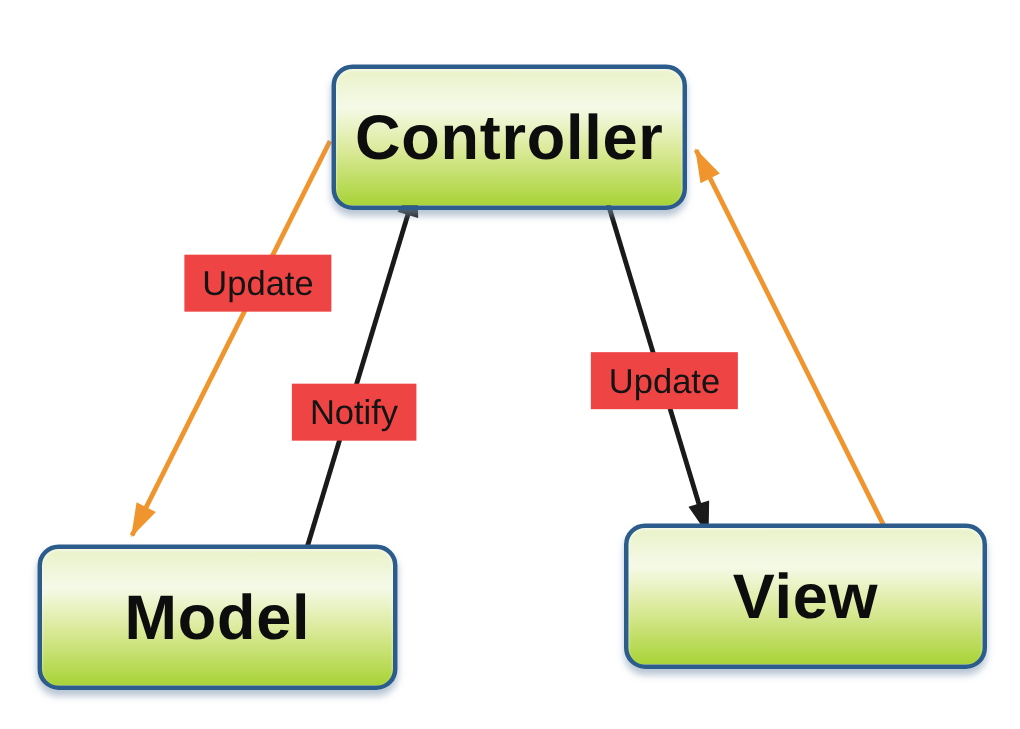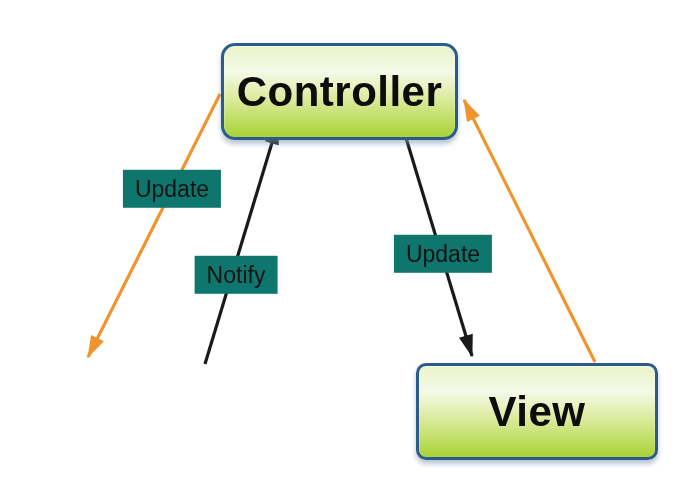--- a/index.html
+++ b/index.html
@@ -44,26 +44,26 @@
       #a8d336 100%);
     box-shadow: 0 4px 5px rgba(125,150,175,0.55),
                 inset 0 1px 2px rgba(255,255,255,0.65);
     color: #0d0d0d;
     font-weight: 700;
     font-size: 42px;
     letter-spacing: 0.5px;
   }
   .node-controller { left: 221px; top: 22px;  width: 237px; height: 97px; margin-top: 21px; }
   .node-model      { left: 25px;  top: 363px; width: 240px; height: 97px; }
-  .node-view       { left: 416px; top: 363px; width: 242px; height: 97px; border-radius: 10px; }
+  .node-view       { left: 416px; top: 349px; width: 242px; height: 97px; }
 
   .edge-label {
     position: absolute;
     transform: translate(-50%, -50%);
-    background: #0f766e;
+    background: #ef4444;
     color: #141414;
     font-size: 23px;
     line-height: 1.15;
     padding: 6px 12px;
     white-space: nowrap;
   }
   .lbl-update-left  { left: 172px; top: 189px; }
   .lbl-notify       { left: 236px; top: 254px; margin-top: 21px; }
   .lbl-update-right { left: 443px; top: 254px; }
   .lbl-user-action  { left: 507px; top: 187px; }
@@ -94,16 +94,17 @@
 
   <div class="edge-label lbl-update-left">Update</div>
 
   <div class="edge-label lbl-notify">Notify</div>
 
   <div class="edge-label lbl-update-right">Update</div>
 
 
   <div class="node node-controller">Controller</div>
 
+  <div class="node node-model">Model</div>
 
   <div class="node node-view">View</div>
 
 </div>
 
 </body></html>

